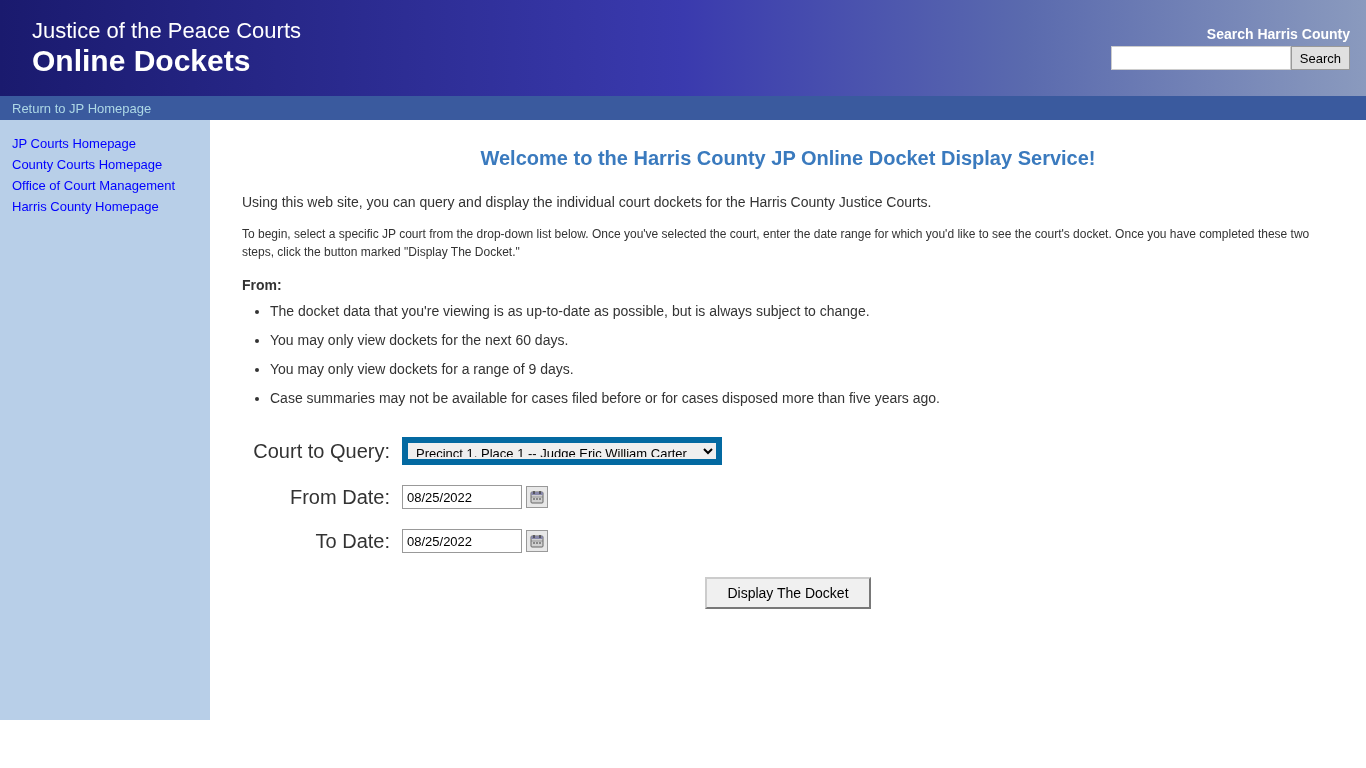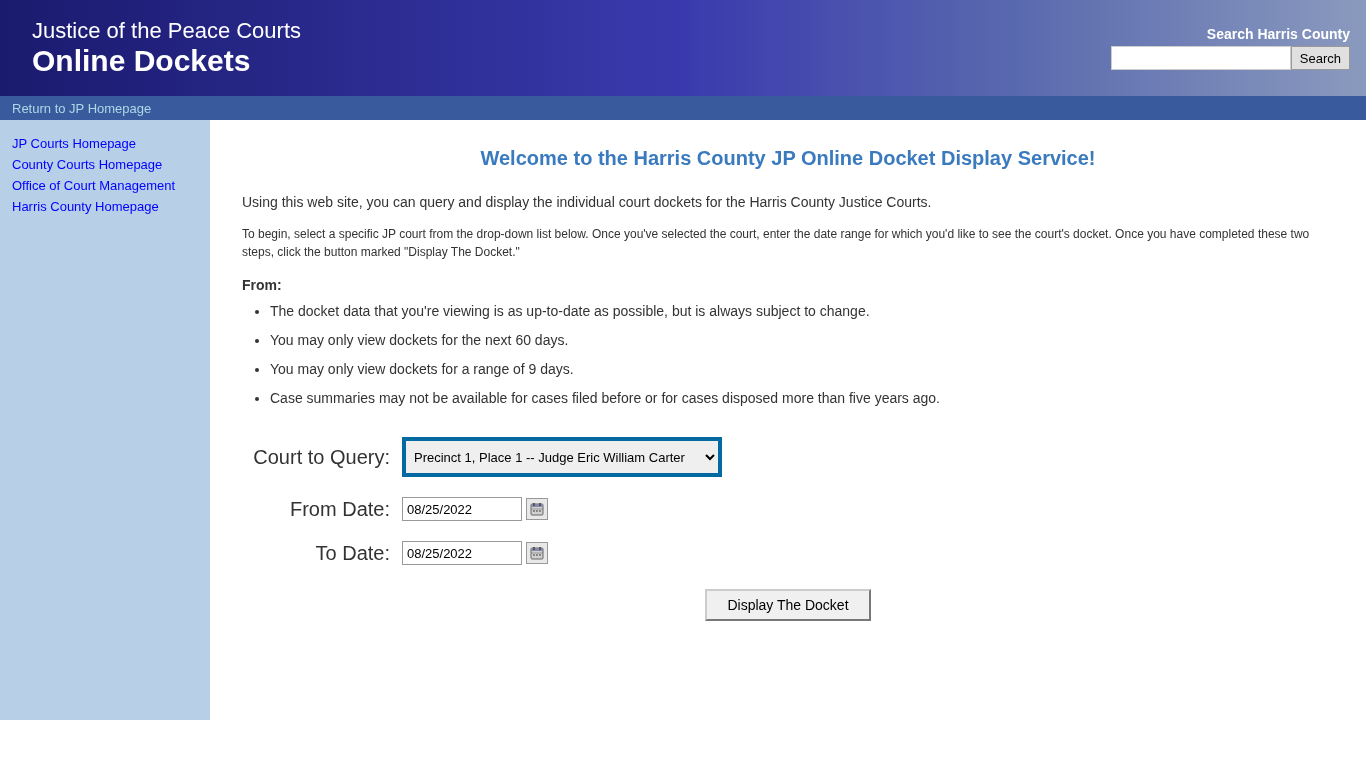--- a/index.html
+++ b/index.html
@@ -157,23 +157,23 @@
       color: #333;
       padding-right: 12px;
     }
     .form-input-group {
       display: flex;
       align-items: center;
       gap: 4px;
     }
     #court-select {
       width: 320px;
-      height: 40px;
-      font-size: 13px;
-      border: 4px solid #0369a1;
+      height: 28px;
+      font-size: 13px;
+      border: 6px solid #0369a1;
       padding: 2px 4px;
     }
     .date-input {
       width: 120px;
       height: 24px;
       border: 1px solid #999;
       padding: 2px 4px;
       font-size: 13px;
     }
     .calendar-icon {

